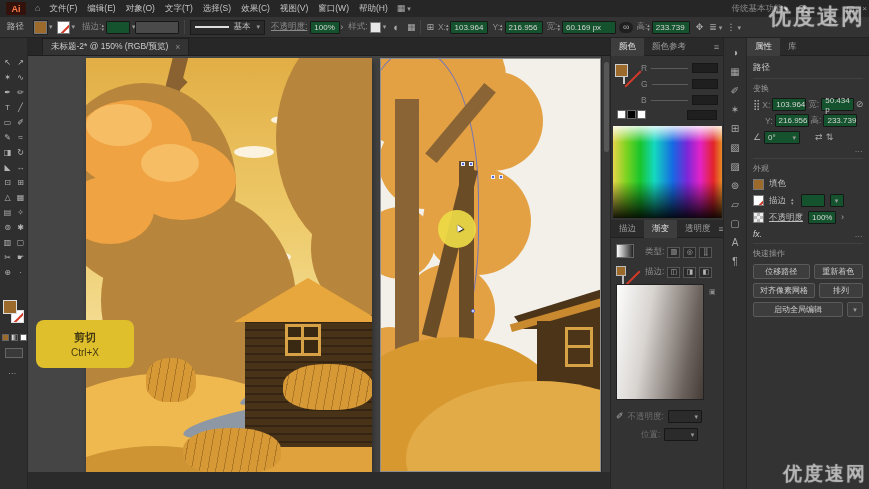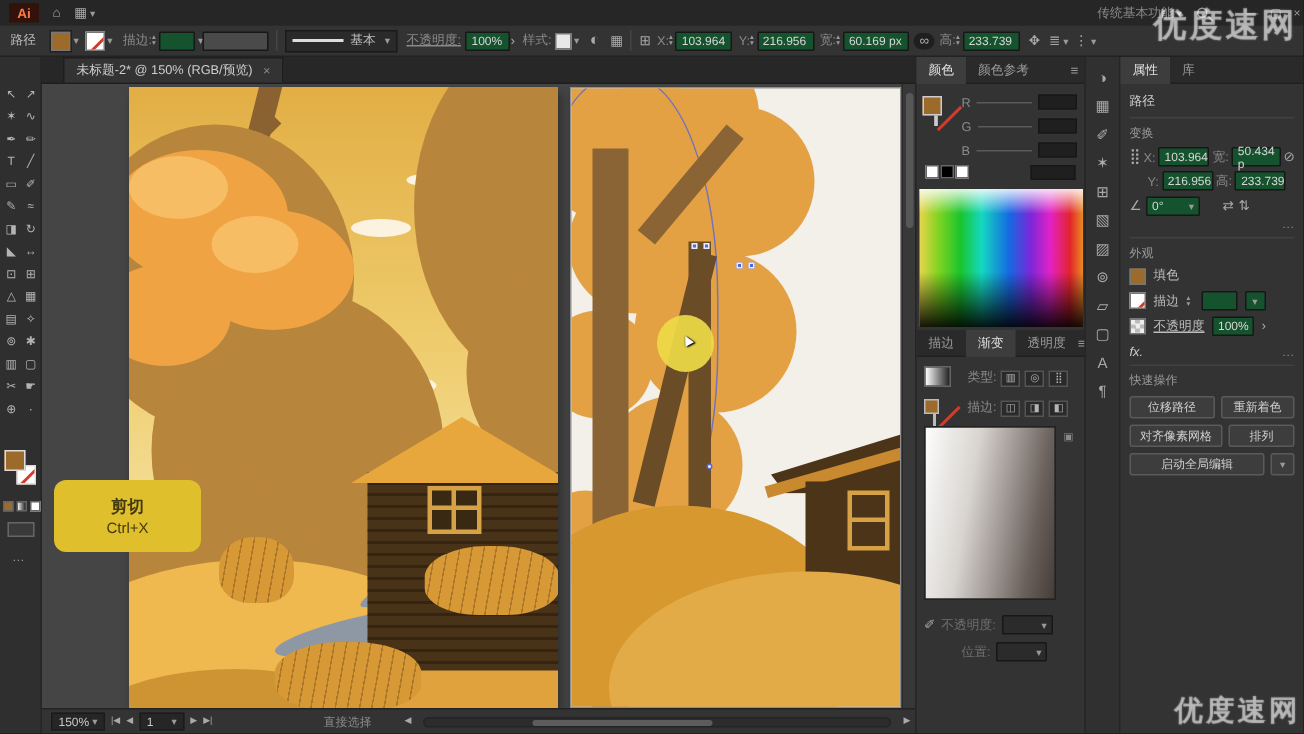--- a/index.html
+++ b/index.html
@@ -85,20 +85,32 @@
   .anchor.hollow{background:#eef1ff;border:1px solid #5568d6;border-radius:50%;}
 </style>
 </head>
 <body>
 
 <div class="app">
 
   <div class="menubar abs">
     <div class="ai-logo">Ai</div>
     <span class="ic">⌂</span>
+    <div class="row" style="gap:10px;">
+
+    <span class="menu-item">文件(F)</span>
+        <span class="menu-item">编辑(E)</span>
+        <span class="menu-item">对象(O)</span>
+        <span class="menu-item">文字(T)</span>
+        <span class="menu-item">选择(S)</span>
+        <span class="menu-item">效果(C)</span>
+        <span class="menu-item">视图(V)</span>
+        <span class="menu-item">窗口(W)</span>
+        <span class="menu-item">帮助(H)</span>
+      </div>
     <span class="ic"><span>▦</span><span class="caret">▾</span></span>
     <div class="mb-right">
       <span class="dim"><span>传统基本功能</span><span class="caret">▾</span></span>
       <span class="search-ic"></span>
     </div>
     <div class="winctl">
       <span>—</span>
       <span>▢</span>
       <span>×</span>
     </div>
@@ -144,21 +156,21 @@
     <span class="stepper">
         <span>▴</span>
         <span>▾</span>
       </span>
     <span class="box" style="width:38px;">216.956</span>
     <span class="dim" style="margin-left:4px;">宽:</span>
     <span class="stepper">
         <span>▴</span>
         <span>▾</span>
       </span>
-    <span class="box" style="width:44px;">60.169 px</span>
+    <span class="box" style="width:54px;">60.169 px</span>
     <span class="ic" style="background:#1f1f1f;border-radius:6px;padding:1px 4px;margin-left:3px;">∞</span>
     <span class="dim" style="margin-left:3px;">高:</span>
     <span class="stepper">
         <span>▴</span>
         <span>▾</span>
       </span>
     <span class="box" style="width:38px;">233.739</span>
     <span class="ic" style="margin-left:6px;">✥</span>
     <span class="ic" style="margin-left:6px;"><span>≣</span><span class="caret">▾</span></span>
     <span class="ic" style="margin-left:4px;"><span>⋮</span><span class="caret">▾</span></span>
@@ -311,40 +323,20 @@
     <div class="callout" style="top:264px;">
       <span class="t1">剪切</span>
       <span class="t2">Ctrl+X</span>
     </div>
   </div>
 
   <div class="vscroll abs">
       <div class="vthumb"></div>
     </div>
 
-  <div class="statusbar abs">
-    <span class="sb-box">
-        <span>150%</span>
-        <span class="caret">▾</span>
-      </span>
-    <span class="ic" style="font-size:6px;">|◀</span>
-    <span class="ic" style="font-size:6px;">◀</span>
-    <span class="sb-box" style="width:30px;justify-content:space-between;">
-        <span>1</span>
-        <span class="caret">▾</span>
-      </span>
-    <span class="ic" style="font-size:6px;">▶</span>
-    <span class="ic" style="font-size:6px;">▶|</span>
-    <span class="dim" style="margin-left:70px;">直接选择</span>
-    <span class="ic" style="font-size:6px;margin-left:18px;">◀</span>
-    <span class="scrolltrack">
-        <span class="scrollthumb"></span>
-      </span>
-    <span class="ic" style="font-size:6px;margin-right:3px;">▶</span>
-  </div>
 
   <div class="rpanel abs" style="left:610px;top:38px;width:113px;height:451px;border-left:1px solid #252525;">
     <div class="ptabs">
       <span class="ptab active">颜色</span>
       <span class="ptab">颜色参考</span>
       <span class="pmenu">≡</span>
     </div>
     <div class="abs" style="left:4px;top:26px;width:24px;height:28px;">
       <span class="abs" style="left:0;top:0;width:13px;height:13px;background:#9c6a2a;border:1px solid #ccc;z-index:2;"></span>
       <span class="abs sw-none" style="left:8px;top:9px;width:12px;height:12px;border:1px solid #ccc;"></span>

